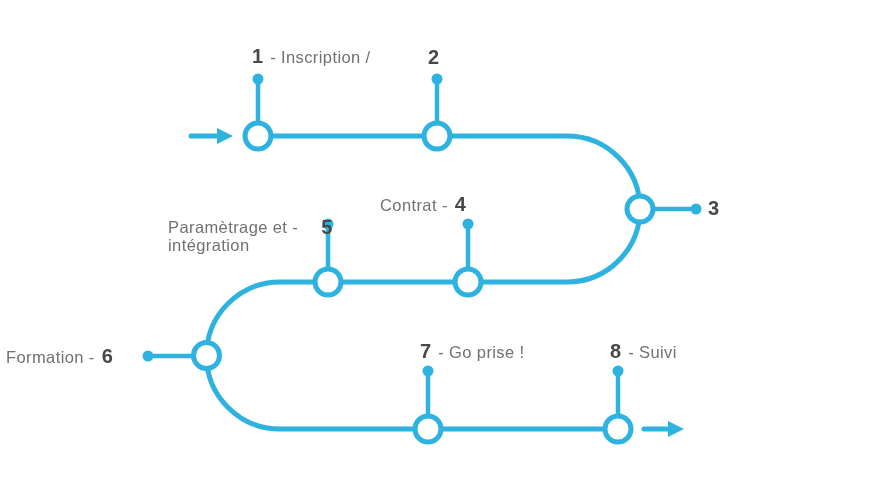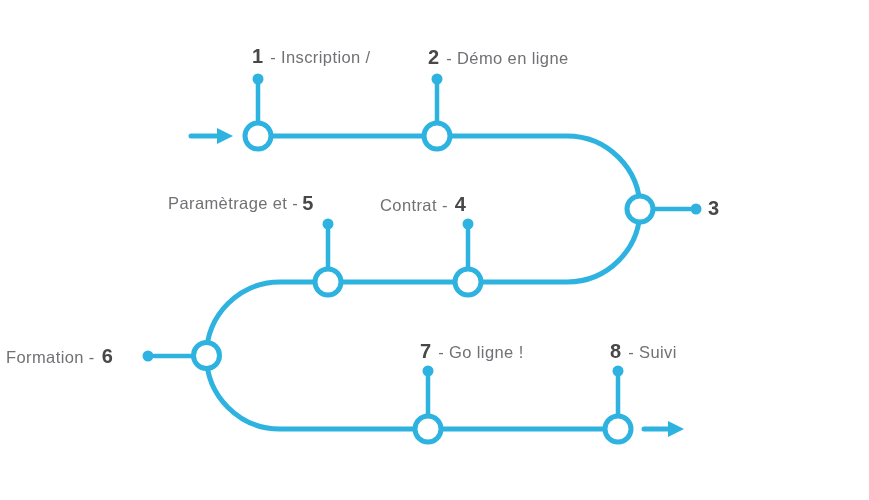--- a/index.html
+++ b/index.html
@@ -27,21 +27,21 @@
     position:absolute;
     display:flex;gap:7px;align-items:baseline;
     font-size:16.5px;color:var(--text);
     letter-spacing:0.4px;line-height:18px;white-space:nowrap;
   }
   .num{
     font-weight:bold;font-size:20px;color:var(--num);
     letter-spacing:0;line-height:18px;
   }
   .lines{display:flex;flex-direction:column;}
-  .row{display:flex;gap:4px;align-items:center;}
+  .row{display:flex;gap:23px;align-items:center;margin-top:24px;}
 </style>
 </head>
 <body>
 
 <div class="stage">
 
   <svg width="869" height="500" viewBox="0 0 869 500">
 
     <g>
       <line class="journey-line" x1="191" y1="136" x2="217" y2="136"></line>
@@ -90,51 +90,51 @@
 
   <div class="label" style="left:252px;top:47px">
     <span class="num">1</span>
     <span class="lines">
       <span>- Inscription /</span>
     </span>
   </div>
 
   <div class="label" style="left:428px;top:48px">
     <span class="num">2</span>
-    <span>- Démo en ligne</span>
   </div>
 
   <div class="label" style="left:708px;top:199px">
     <span class="num">3</span>
     <span class="lines">
     </span>
   </div>
 
   <div class="label" style="left:380px;top:195px">
     <span>Contrat -</span>
     <span class="num">4</span>
   </div>
 
   <div class="label" style="left:168px;top:194px">
     <span class="lines">
       <span class="row">
         <span>Paramètrage et -</span>
         <span class="num">5</span>
       </span>
+      <span>intégration</span>
     </span>
   </div>
 
   <div class="label" style="left:6px;top:347px">
     <span>Formation -</span>
     <span class="num">6</span>
   </div>
 
   <div class="label" style="left:420px;top:342px">
     <span class="num">7</span>
-    <span>- Go ligne !</span>
+    <span>- Go prise !</span>
   </div>
 
   <div class="label" style="left:610px;top:342px">
     <span class="num">8</span>
     <span>- Suivi</span>
   </div>
 
 </div>
 
 </body></html>

